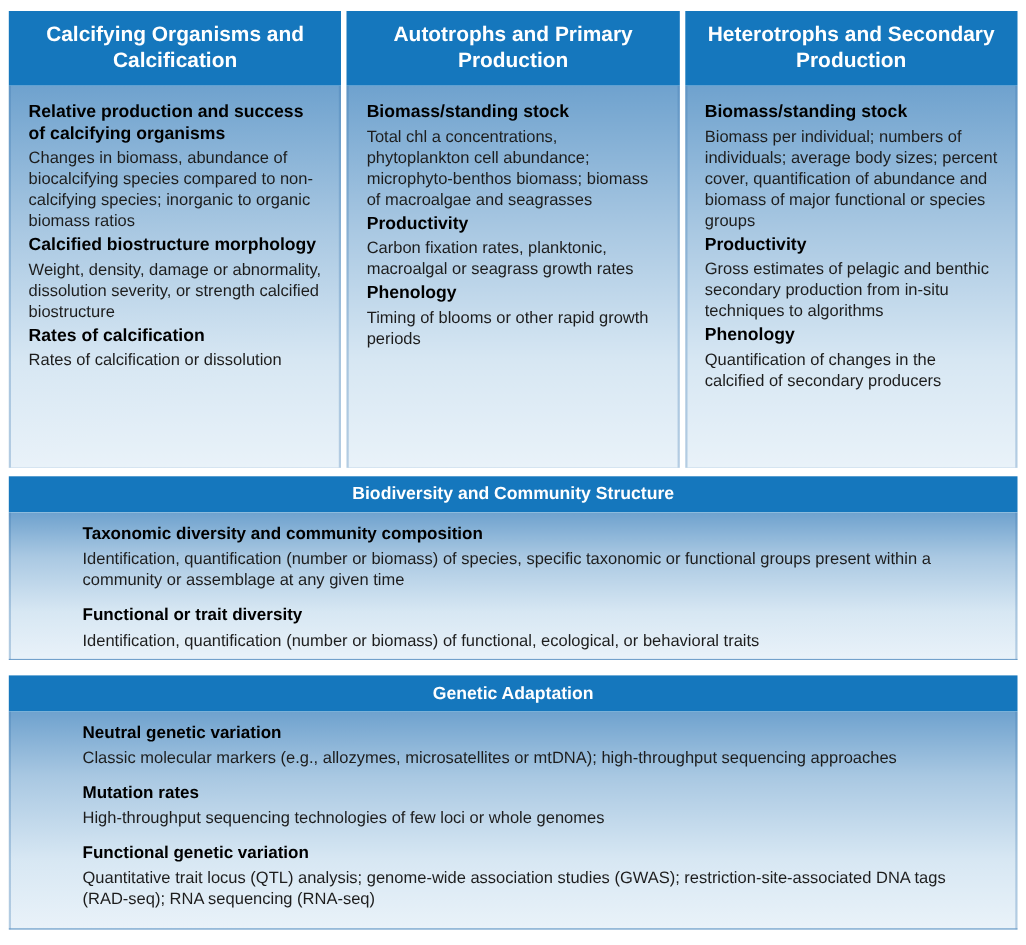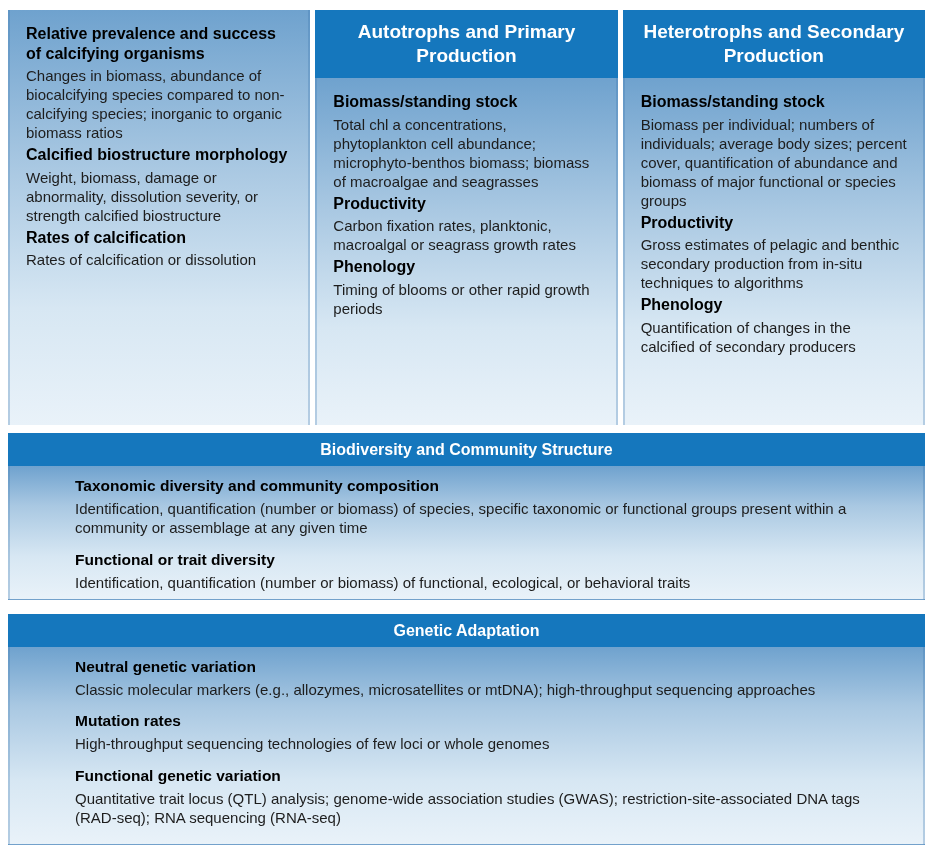--- a/index.html
+++ b/index.html
@@ -68,28 +68,31 @@
   .wide-body .item-body { font-size: 15px; line-height: 1.3; }
 </style>
 </head>
 <body>
 
 <div class="page">
 
   <div class="columns">
 
     <section class="column">
+      <header class="col-header">
+        <span>Calcifying Organisms and Calcification</span>
+      </header>
       <div class="col-body">
         <div class="item">
-          <div class="item-heading">Relative prevalence and success of calcifying organisms</div>
+          <div class="item-heading">Relative production and success of calcifying organisms</div>
           <div class="item-body">Changes in biomass, abundance of biocalcifying species compared to non-calcifying species; inorganic to organic biomass ratios</div>
         </div>
         <div class="item">
           <div class="item-heading">Calcified biostructure morphology</div>
-          <div class="item-body">Weight, biomass, damage or abnormality, dissolution severity, or strength calcified biostructure</div>
+          <div class="item-body">Weight, density, damage or abnormality, dissolution severity, or strength calcified biostructure</div>
         </div>
         <div class="item">
           <div class="item-heading">Rates of calcification</div>
           <div class="item-body">Rates of calcification or dissolution</div>
         </div>
       </div>
     </section>
 
     <section class="column">
       <header class="col-header">

